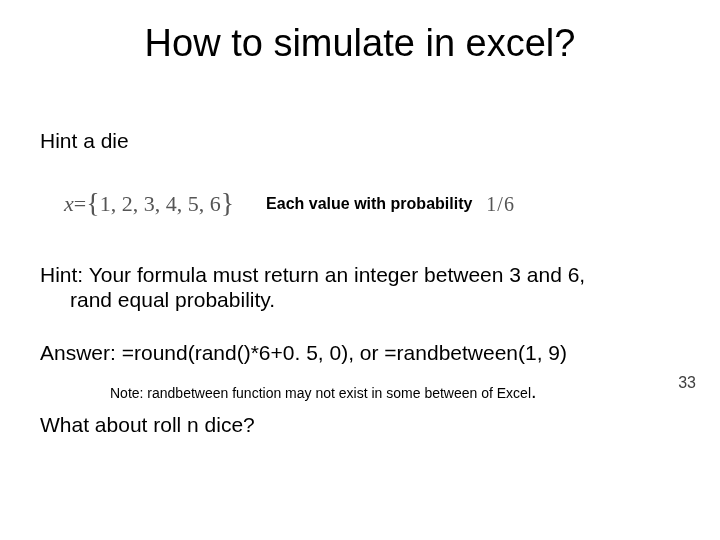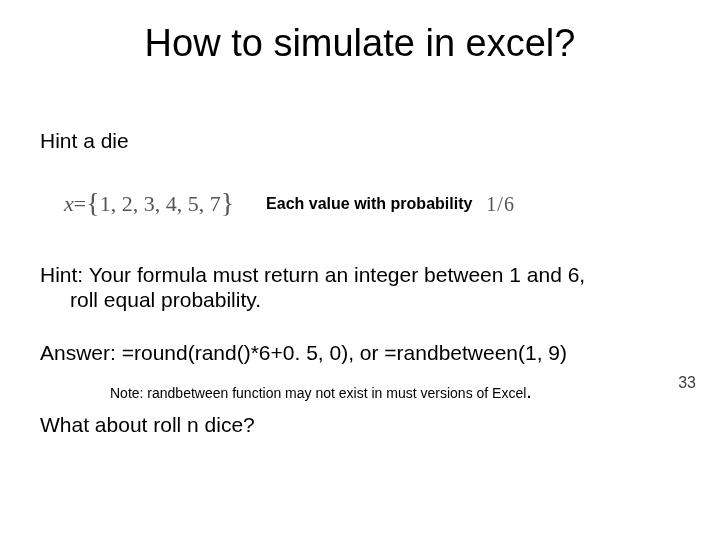--- a/index.html
+++ b/index.html
@@ -132,39 +132,39 @@
 
   <div class="title">How to simulate in excel?</div>
 
   <div class="body-text roll-a-die">Hint a die</div>
 
   <div class="eq-row">
     <span class="eq-math">
       <span>x</span>
       <span class="plain"> = </span>
       <span class="eq-brace">{</span>
-      <span class="plain">1, 2, 3, 4, 5, 7</span>
+      <span class="plain">1, 2, 3, 4, 5, 6</span>
       <span class="eq-brace">}</span>
     </span>
     <span class="eq-caption">Each value with probability</span>
     <span class="eq-frac">
       <span class="num">1</span>
       <span class="slash">/</span>
       <span class="den">6</span>
     </span>
   </div>
 
   <div class="body-text hint">
-    <span>Hint: Your formula must return an integer between 1 and 6,</span>
-    <span class="second-line">roll equal probability.</span>
+    <span>Hint: Your formula must return an integer between 3 and 6,</span>
+    <span class="second-line">rand equal probability.</span>
   </div>
 
   <div class="body-text answer">Answer: =round(rand()*6+0. 5, 0), or =randbetween(1, 9)</div>
 
   <div class="note">
-    <span>Note: randbetween function may not exist in must versions of Excel</span><span class="period">.</span>
+    <span>Note: randbetween function may not exist in some between of Excel</span><span class="period">.</span>
   </div>
 
   <div class="body-text what-about">What about roll n dice?</div>
 
   <div class="page-num">33</div>
 
 </div>
 
 </body></html>

